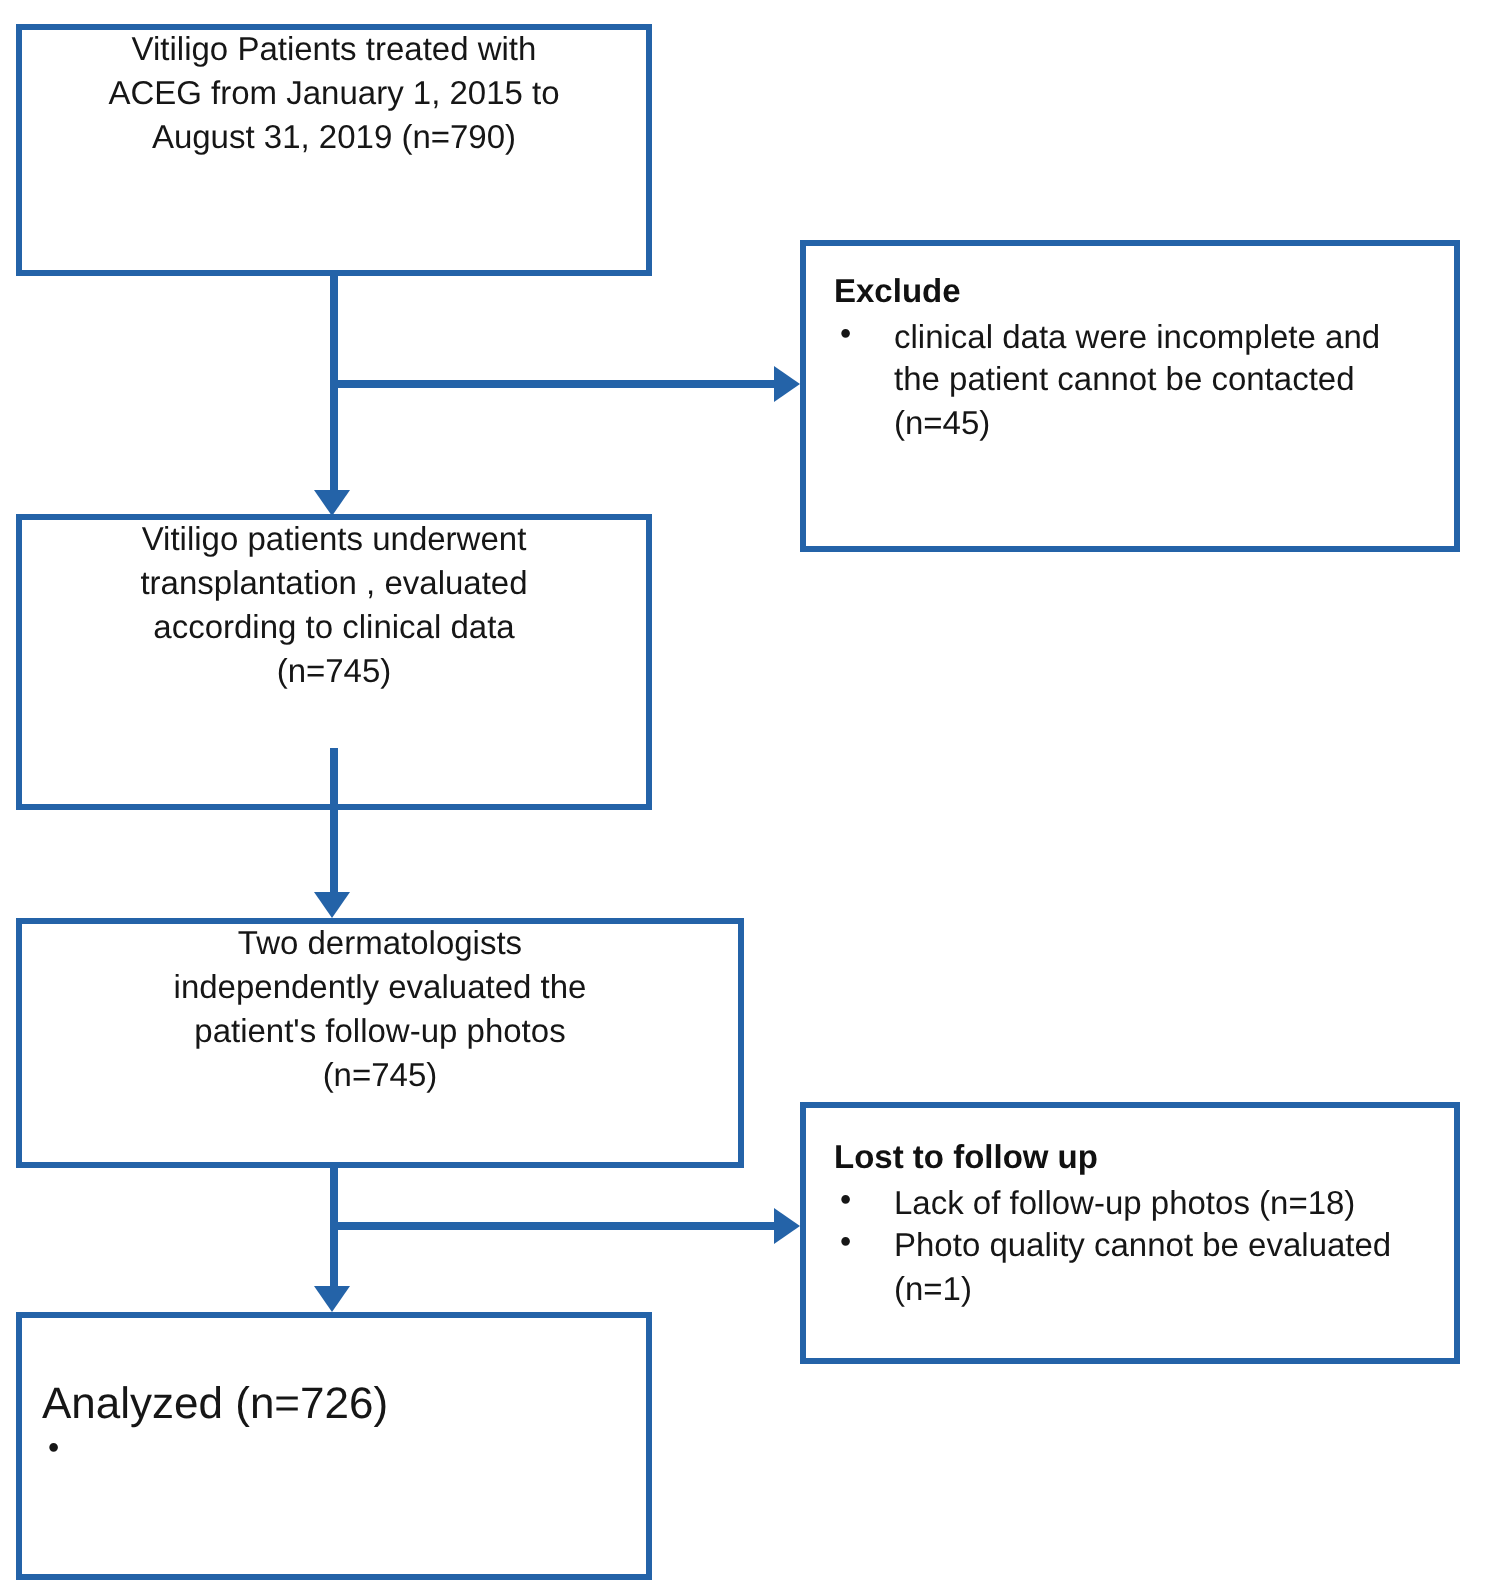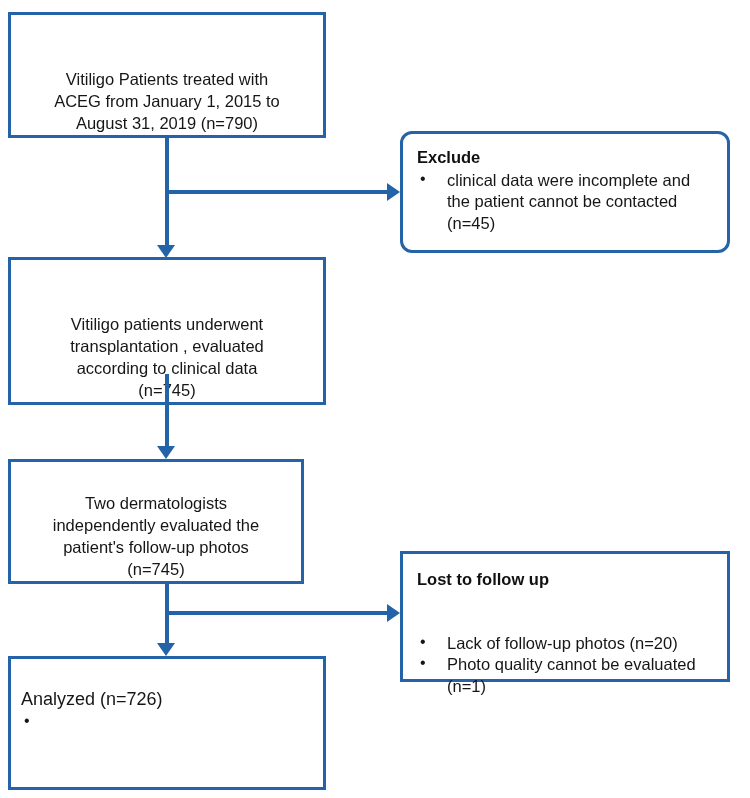--- a/index.html
+++ b/index.html
@@ -20,56 +20,56 @@
   }
 
   
   .node {
     position: absolute;
     box-sizing: border-box;
     border: 3px solid #2463a8;
     background: #ffffff;
     display: flex;
     flex-direction: column;
-    justify-content: flex-end;
+    justify-content: flex-start;
   }
   .node.centered {
     align-items: center;
     text-align: center;
   }
   .node-text {
     font-size: 16.5px;
     line-height: 1.33;
     color: #161616;
     white-space: pre-line;
   }
 
   
   #node-enrolled   { left: 8px;  top: 12px;  width: 318px; height: 126px; }
   #node-transplant { left: 8px;  top: 257px; width: 318px; height: 148px; }
-  #node-evaluated  { left: 8px;  top: 459px; width: 296px; height: 125px; }
+  #node-evaluated  { left: 8px;  top: 459px; width: 364px; height: 125px; }
   #node-analyzed   { left: 8px;  top: 656px; width: 318px; height: 134px;
                      justify-content: flex-start; padding: 30px 10px 0 10px; }
 
   
-  #node-exclude    { left: 400px; top: 131px; width: 330px; height: 122px;
-                     justify-content: flex-start; padding: 14px 10px 0 14px; border-radius: 12px; }
+  #node-exclude    { left: 400px; top: 120px; width: 330px; height: 156px;
+                     justify-content: flex-start; padding: 14px 10px 0 14px; }
   #node-lost       { left: 400px; top: 551px; width: 330px; height: 131px;
-                     justify-content: flex-start; padding: 16px 10px 0 14px; gap: 41px; }
+                     justify-content: flex-start; padding: 16px 10px 0 14px; }
 
   
   .side-title {
     font-size: 16.5px;
     font-weight: bold;
     color: #111111;
     line-height: 1.2;
     margin-bottom: 2px;
   }
   .plain-title {
-    font-size: 18px;
+    font-size: 22px;
     font-weight: normal;
     color: #161616;
     line-height: 1.2;
     margin-bottom: 1px;
   }
   .bullet-list {
     list-style: none;
     margin: 0;
     padding: 0;
   }
@@ -179,21 +179,21 @@
   <div class="arrow-down" id="conn3-arrow"></div>
 
   <div class="conn conn-h" id="conn3-branch"></div>
   <div class="arrow-right" id="conn3-barrow"></div>
 
   <div class="node" id="node-lost">
     <div class="side-title">Lost to follow up</div>
     <ul class="bullet-list">
       <li class="bullet-item">
         <span class="dot">•</span>
-        <span>Lack of follow-up photos (n=20)</span>
+        <span>Lack of follow-up photos (n=18)</span>
       </li>
       <li class="bullet-item">
         <span class="dot">•</span>
         <span>Photo quality cannot be evaluated (n=1)</span>
       </li>
     </ul>
   </div>
 
   <div class="node" id="node-analyzed">
     <div class="plain-title">Analyzed (n=726)</div>

